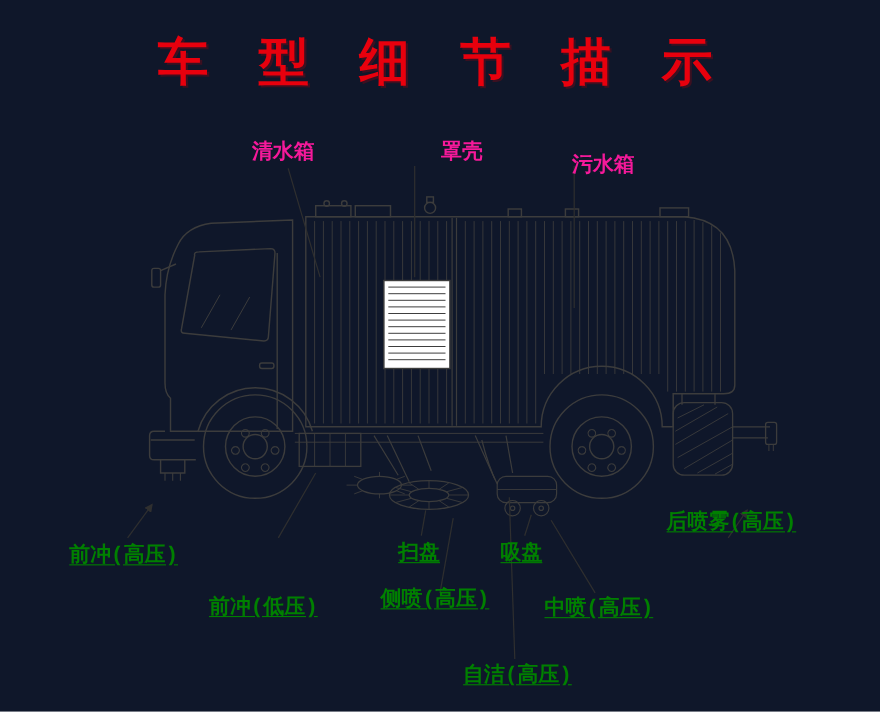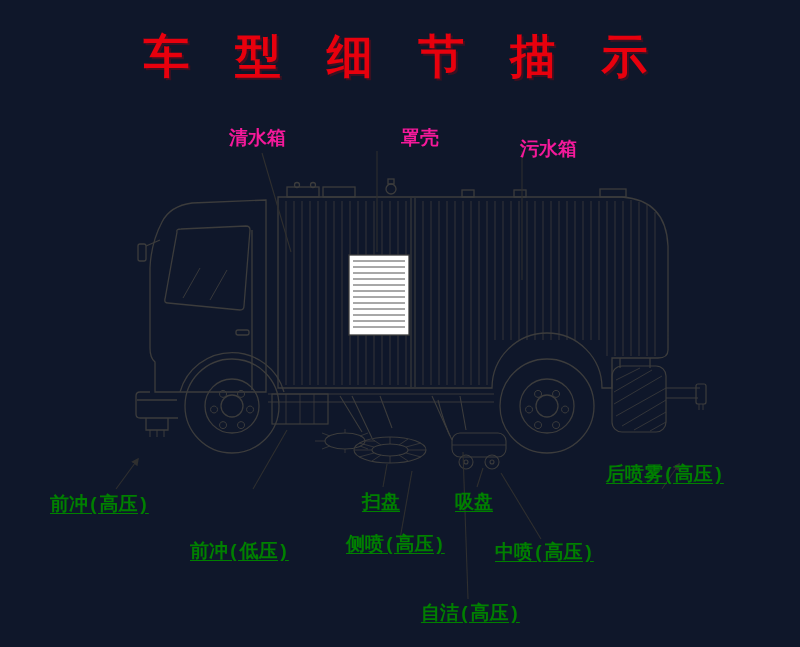--- a/index.html
+++ b/index.html
@@ -16,21 +16,21 @@
   }
   .lbl { position:absolute; font-weight:bold; font-size:19px; white-space:nowrap; line-height:1.1; }
   .lbl.magenta { color:#f5199a;text-align:right; }
   .lbl.green { color:#008000; text-decoration:underline; text-underline-offset:3px; }
   svg.art { position:absolute; left:0; top:0; }
 
   
   #lb-clean  { left:229px; top:129px; }
   #lb-cover  { left:357px; top:129px;margin-left:44px; }
   #lb-sewage { left:492px; top:140px;margin-left:28px; }
-  #lb-ffh    { left:50px;  top:495px; }
+  #lb-ffh    { left:63px;  top:495px; }
   #lb-ffl    { left:190px; top:495px;margin-top:47px; }
   #lb-sweep  { left:362px; top:493px; }
   #lb-suck   { left:455px; top:493px; }
   #lb-rmist  { left:606px; top:465px; }
   #lb-side   { left:346px; top:535px; }
   #lb-mid    { left:495px; top:543px; }
   #lb-self   { left:421px; top:604px; }
 </style>
 </head>
 <body>

